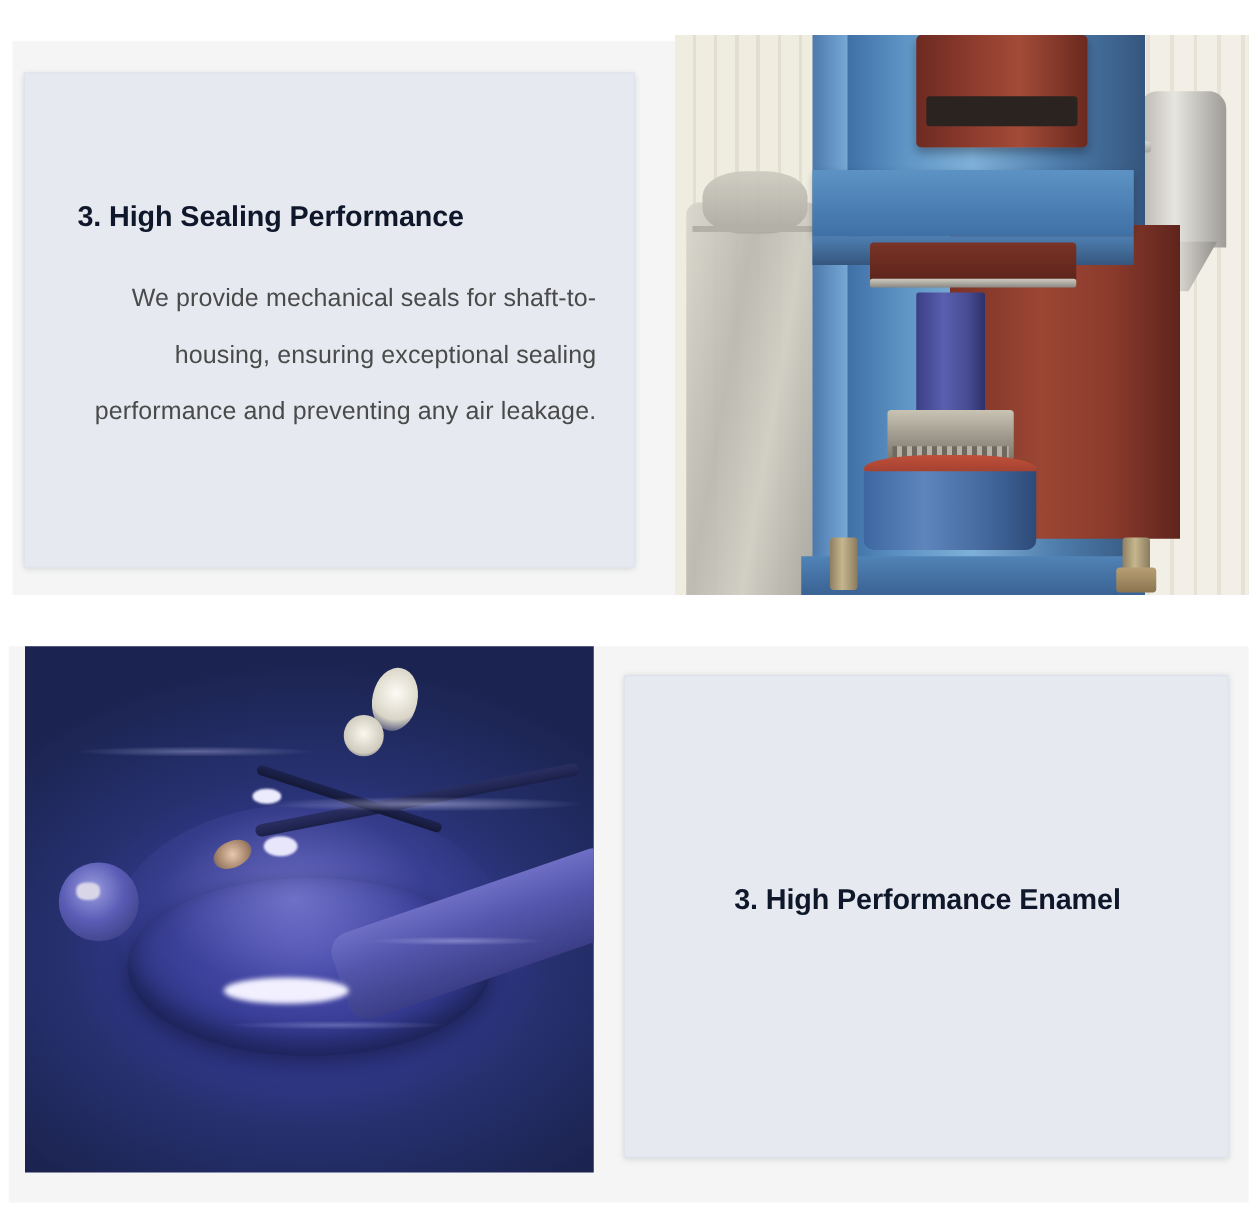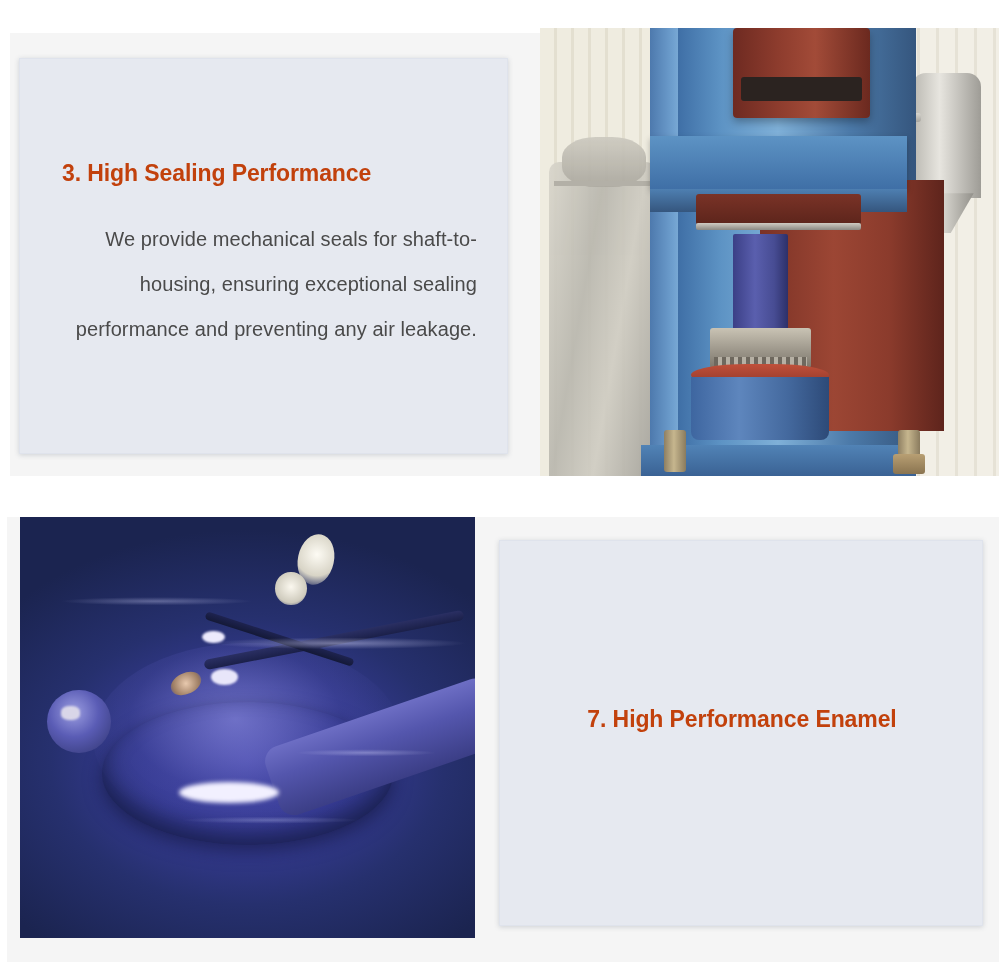--- a/index.html
+++ b/index.html
@@ -47,21 +47,21 @@
     display: flex;
     flex-direction: column;
     justify-content: center;
   }
   .card-1 .card-inner { padding-left: 42px; padding-right: 30px; }
   .card-2 .card-inner { padding-left: 20px; padding-right: 18px; }
 
   .card-title {
     font-size: 23px;
     font-weight: bold;
-    color: #c2410c;
+    color: #0f172a;
     letter-spacing: -0.1px;
     margin: 0 0 30px 0;
     line-height: 1.2;
   }
   .card-2 .card-title {
     text-align: center;
     margin-bottom: 26px;
   }
 
   .card-body {
@@ -343,17 +343,17 @@
     <div class="pe-glare1"></div>
     <div class="pe-glare2"></div>
     <div class="pe-glare3"></div>
     <div class="pe-spot-a"></div>
     <div class="pe-spot-b"></div>
     <div class="pe-spot-c"></div>
   </div>
 
   <div class="card card-2">
     <div class="card-inner">
-      <h2 class="card-title">7. High Performance Enamel</h2>
+      <h2 class="card-title">3. High Performance Enamel</h2>
     </div>
   </div>
 
 </div>
 
 </body></html>

